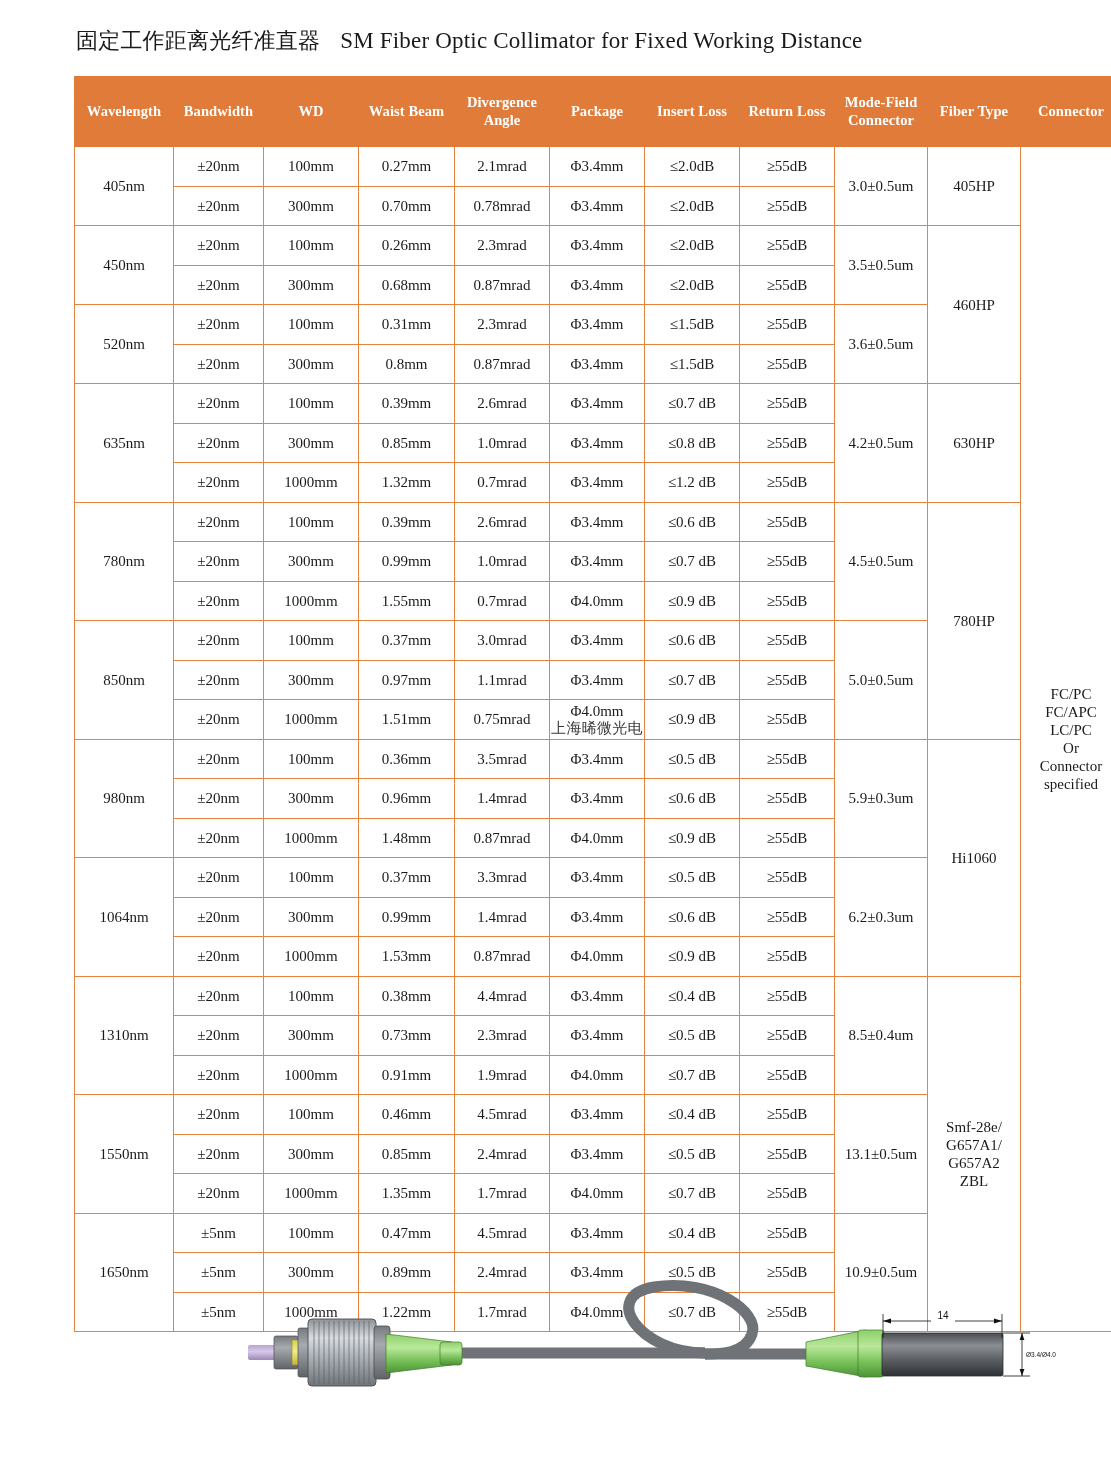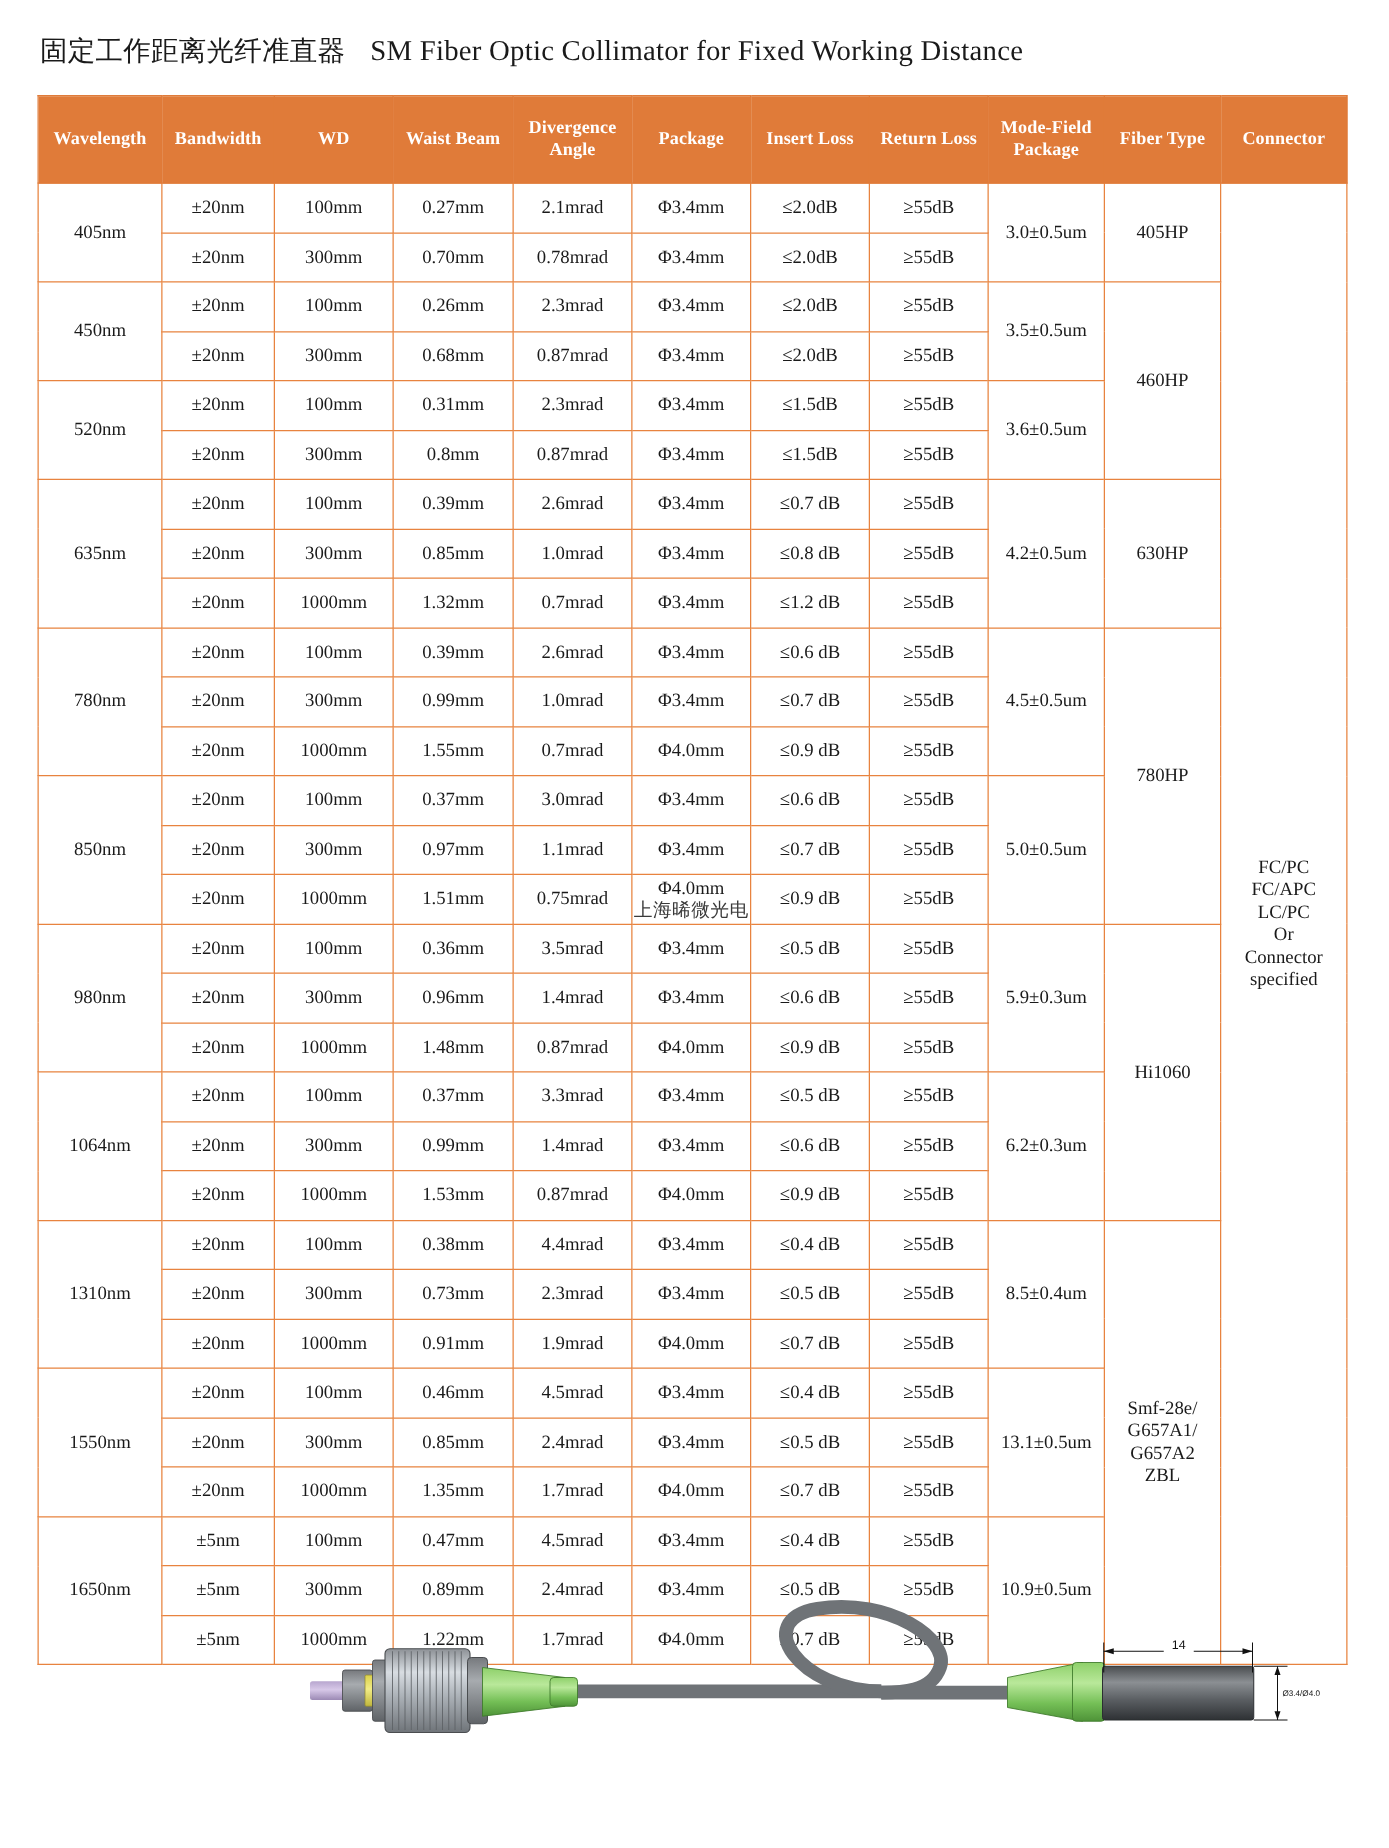--- a/index.html
+++ b/index.html
@@ -4,21 +4,21 @@
 <title>SM Fiber Optic Collimator for Fixed Working Distance</title>
 <style>
   html,body{margin:0;padding:0;background:#ffffff;}
   body{
     width:1111px;height:1478px;
     font-family:"Liberation Serif","DejaVu Serif",serif;
     color:#1a1a1a;
     position:relative;
     overflow:hidden;
   }
-  .page{position:relative;width:1111px;height:1478px;box-sizing:border-box;}
+  .page{position:relative;width:1111px;height:1478px;box-sizing:border-box;padding-left:44px;}
 
   
   .title-row{
     padding:26px 0 0 32px;
     font-size:23px;
     letter-spacing:.2px;
     white-space:nowrap;
   }
   .title-cn{font-family:"DejaVu Sans","Liberation Sans",sans-serif;font-size:22px;}
   .title-en{font-size:23px;margin-left:14px;}
@@ -127,21 +127,21 @@
       <thead>
         <tr>
           <th>Wavelength</th>
           <th>Bandwidth</th>
           <th>WD</th>
           <th>Waist Beam</th>
           <th>Divergence Angle</th>
           <th>Package</th>
           <th>Insert Loss</th>
           <th>Return Loss</th>
-          <th>Mode-Field Package</th>
+          <th>Mode-Field Connector</th>
           <th>Fiber Type</th>
           <th>Connector</th>
         </tr>
       </thead>
       <tbody id="spec-body">
           <tr>
             <td class="wl" rowspan="2">405nm</td>
             <td class="lite">±20nm</td>
             <td class="shade">100mm</td>
             <td class="lite">0.27mm</td>

